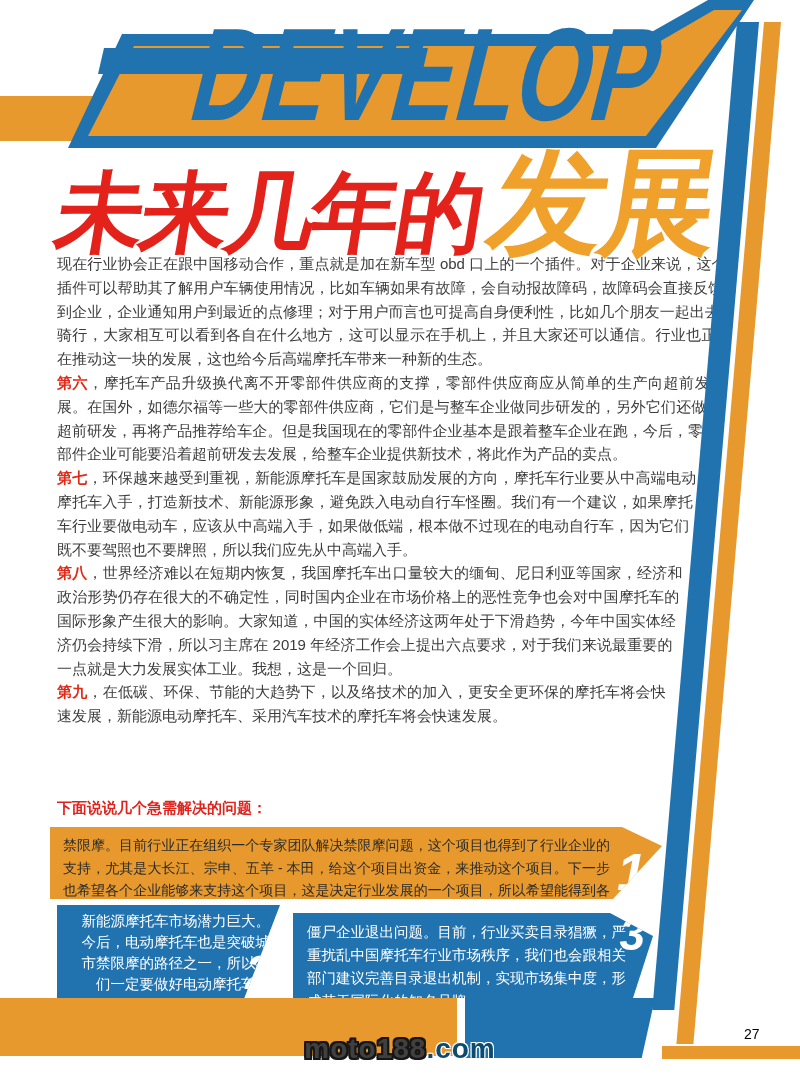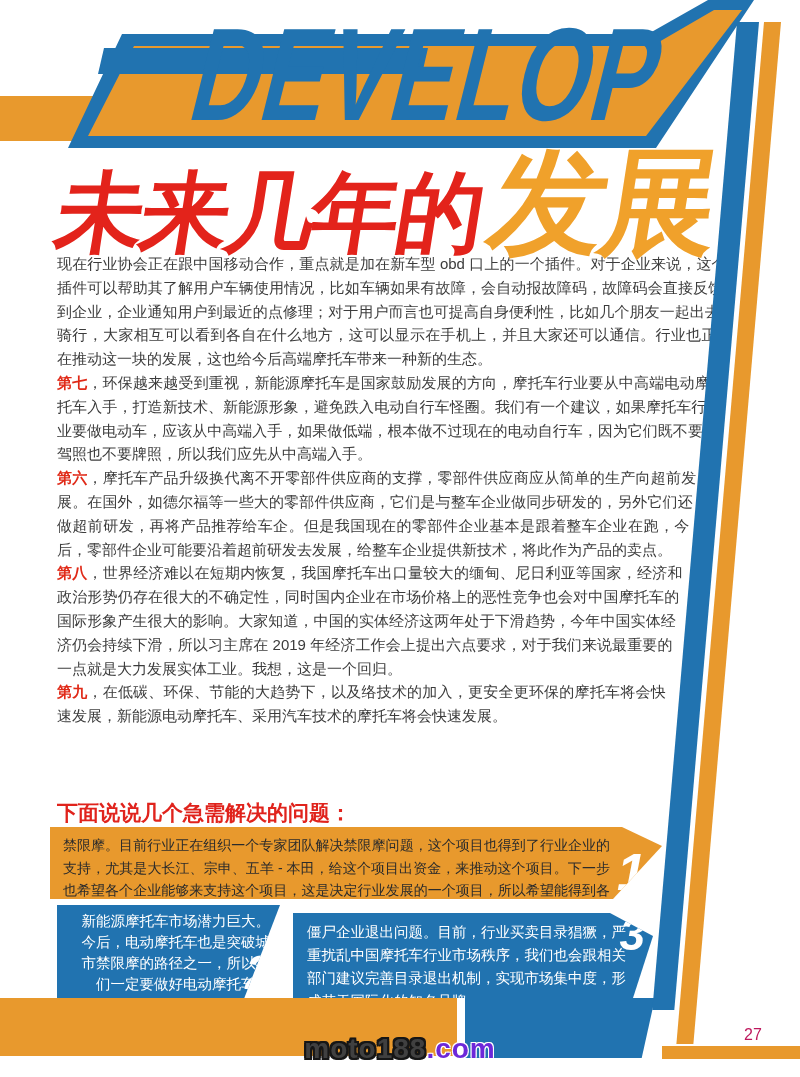--- a/index.html
+++ b/index.html
@@ -40,21 +40,21 @@
   }
   .wrap-shape {
     float:right; width:105px; height:548px;
     shape-outside:polygon(78px 0px, 105px 0px, 105px 548px, 0px 548px);
   }
   .content p { margin:0; }
   .lead { color:#E02A18; font-weight:bold; }
 
   .section-heading {
     position:absolute; left:57px; top:799px; z-index:2;
-    font-size:21px; font-weight:bold; color:#E0231C;
+    font-size:15px; font-weight:bold; color:#E0231C;
   }
 
   
   .box { position:absolute; box-sizing:border-box; z-index:2; }
   .box-num {
     position:absolute; color:#ffffff; font-weight:800; font-style:italic; line-height:1;
     font-family:"Liberation Sans",sans-serif;
   }
   .box1 {
     left:50px; top:827px; width:612px; height:72px; background:#E8992D;
@@ -75,33 +75,33 @@
   }
   .n3 { right:8px; top:-2px; font-size:46px; }
 
   
   .fbar-orange { position:absolute; left:0; top:998px; width:457px; height:58px; background:#E8992D; z-index:2; }
   .fbar-blue {
     position:absolute; left:465px; top:998px; width:190px; height:60px; background:#2173B0;
     clip-path:polygon(0 0, 100% 0, 93% 100%, 0 100%); z-index:2;
   }
   .fstrip { position:absolute; left:662px; top:1046px; width:138px; height:13px; background:#E8992D; z-index:2; }
-  .page-num { position:absolute; left:744px; top:1026px; font-size:16px; color:#be185d; z-index:2; }
+  .page-num { position:absolute; left:744px; top:1026px; font-size:14px; color:#000000; z-index:2; }
   .moto {
     position:absolute; left:50%; top:1033px; transform:translateX(-50%);
     font-size:28px; font-weight:800; letter-spacing:1px; z-index:4; white-space:nowrap;
     text-decoration:none;
   }
   .moto-name {
     color:#404040;
     text-shadow:-2px -2px 0 #161616, 2px -2px 0 #161616, -2px 2px 0 #161616, 2px 2px 0 #161616,
                 -2px 0 0 #161616, 2px 0 0 #161616, 0 -2px 0 #161616, 0 2px 0 #161616;
   }
   .moto-tld {
-    color:#6d28d9;
+    color:#0c4a6e;
     text-shadow:-1px -1px 0 #fff, 1px -1px 0 #fff, -1px 1px 0 #fff, 1px 1px 0 #fff;
   }
 </style>
 </head>
 <body>
 
 <div class="page">
 
   <svg class="header-svg" width="800" height="260" viewBox="0 0 800 260">
     <polygon points="0,96 196,96 170,141 0,141" fill="#E8992D"></polygon>
@@ -116,22 +116,22 @@
     <span class="title-red">未来几年的</span>
     <span class="title-orange">发展</span>
   </div>
 
   <div class="stripe-blue"></div>
   <div class="stripe-orange"></div>
 
   <div class="content">
     <div class="wrap-shape"></div>
     <p><span class="lead"></span><span>现在行业协会正在跟中国移动合作，重点就是加在新车型 obd 口上的一个插件。对于企业来说，这个插件可以帮助其了解用户车辆使用情况，比如车辆如果有故障，会自动报故障码，故障码会直接反馈到企业，企业通知用户到最近的点修理；对于用户而言也可提高自身便利性，比如几个朋友一起出去骑行，大家相互可以看到各自在什么地方，这可以显示在手机上，并且大家还可以通信。行业也正在推动这一块的发展，这也给今后高端摩托车带来一种新的生态。</span></p>
+    <p><span class="lead">第六</span><span>，摩托车产品升级换代离不开零部件供应商的支撑，零部件供应商应从简单的生产向超前发展。在国外，如德尔福等一些大的零部件供应商，它们是与整车企业做同步研发的，另外它们还做超前研发，再将产品推荐给车企。但是我国现在的零部件企业基本是跟着整车企业在跑，今后，零部件企业可能要沿着超前研发去发展，给整车企业提供新技术，将此作为产品的卖点。</span></p>
     <p><span class="lead">第七</span><span>，环保越来越受到重视，新能源摩托车是国家鼓励发展的方向，摩托车行业要从中高端电动摩托车入手，打造新技术、新能源形象，避免跌入电动自行车怪圈。我们有一个建议，如果摩托车行业要做电动车，应该从中高端入手，如果做低端，根本做不过现在的电动自行车，因为它们既不要驾照也不要牌照，所以我们应先从中高端入手。</span></p>
-    <p><span class="lead">第六</span><span>，摩托车产品升级换代离不开零部件供应商的支撑，零部件供应商应从简单的生产向超前发展。在国外，如德尔福等一些大的零部件供应商，它们是与整车企业做同步研发的，另外它们还做超前研发，再将产品推荐给车企。但是我国现在的零部件企业基本是跟着整车企业在跑，今后，零部件企业可能要沿着超前研发去发展，给整车企业提供新技术，将此作为产品的卖点。</span></p>
     <p><span class="lead">第八</span><span>，世界经济难以在短期内恢复，我国摩托车出口量较大的缅甸、尼日利亚等国家，经济和政治形势仍存在很大的不确定性，同时国内企业在市场价格上的恶性竞争也会对中国摩托车的国际形象产生很大的影响。大家知道，中国的实体经济这两年处于下滑趋势，今年中国实体经济仍会持续下滑，所以习主席在 2019 年经济工作会上提出六点要求，对于我们来说最重要的一点就是大力发展实体工业。我想，这是一个回归。</span></p>
     <p><span class="lead">第九</span><span>，在低碳、环保、节能的大趋势下，以及络技术的加入，更安全更环保的摩托车将会快速发展，新能源电动摩托车、采用汽车技术的摩托车将会快速发展。</span></p>
 
   </div>
 
   <div class="section-heading">下面说说几个急需解决的问题：</div>
 
   <div class="box box1">
     <span>禁限摩。目前行业正在组织一个专家团队解决禁限摩问题，这个项目也得到了行业企业的支持，尤其是大长江、宗申、五羊 - 本田，给这个项目出资金，来推动这个项目。下一步也希望各个企业能够来支持这个项目，这是决定行业发展的一个项目，所以希望能得到各个企业的大力支持。</span>
     <span class="box-num n1">1</span>

